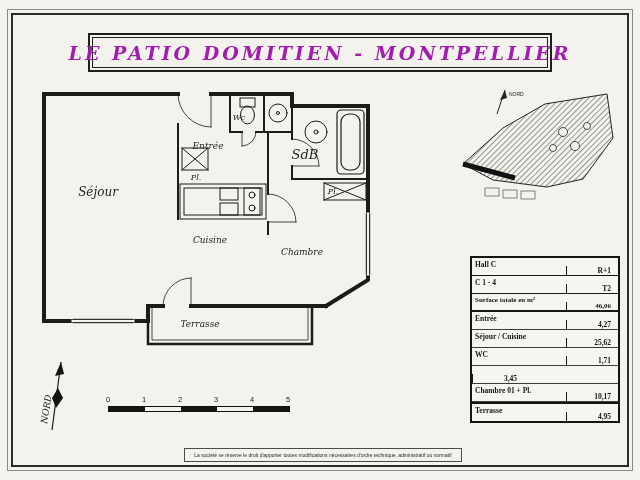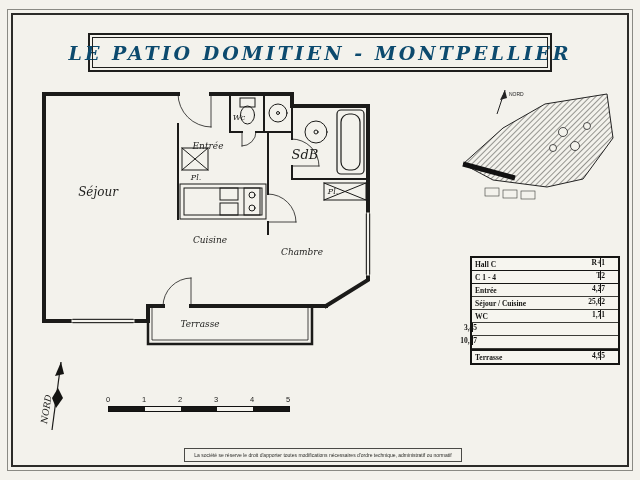--- a/index.html
+++ b/index.html
@@ -7,36 +7,36 @@
   body { background:#dddcd6; font-family:"DejaVu Serif", serif; }
   .page { position:relative; width:640px; height:480px; background:#f3f2ec; overflow:hidden; }
 
   .frame-outer { position:absolute; left:7px; top:9px; right:7px; bottom:9px; border:1px solid #8a8a84; }
   .frame-inner { position:absolute; left:11px; top:13px; right:11px; bottom:13px; border:2px solid #2b2b28; }
 
   .title-box { position:absolute; left:88px; top:33px; width:464px; height:39px; background:#f3f2ec;
                border:2px solid #1e1e1c; display:flex; align-items:center; justify-content:center; }
   .title-box::before { content:""; position:absolute; inset:2px; border:1px solid #1e1e1c; pointer-events:none; }
   .title { font-family:"DejaVu Serif", serif; font-style:italic; font-weight:bold; font-size:19px;
-           letter-spacing:3px; color:#0c4a6e; white-space:nowrap; }
+           letter-spacing:3px; color:#a21caf; white-space:nowrap; }
 
   .floorplan { position:absolute; left:28px; top:84px; width:365px; height:275px; }
   .floorplan svg { position:absolute; left:0; top:0; }
   .fp-label { position:absolute; transform:translate(-50%,-50%); font-style:italic; font-size:9px;
               color:#1d1d1b; white-space:nowrap; font-family:"DejaVu Serif", serif; }
 
   .sitemap { position:absolute; left:455px; top:84px; width:165px; height:145px; }
 
   .info-table { position:absolute; left:470px; top:256px; width:150px; border:2px solid #141412;
                 background:#f6f5ef; font-family:"Liberation Serif", serif; font-weight:bold;
                 font-size:7.5px; color:#14141 2; color:#151513; }
   .t-row { display:flex; align-items:flex-start; border-bottom:1px solid #3c3c38; min-height:13px; }
   .t-label { flex:1; padding:2px 3px 1px; display:flex; align-items:center; }
-  .t-val { width:18px; border-left:1px solid #14141 2; border-left:1px solid #151513; display:flex;
-           align-items:center; justify-content:flex-end; padding-right:13px; }
+  .t-val { width:52px; border-left:1px solid #14141 2; border-left:1px solid #151513; display:flex;
+           align-items:center; justify-content:flex-end; padding-right:7px;margin-top:8px; }
   .t-head, .t-sub { border-bottom:1px solid #151513; }
   .t-total { min-height:18px; border-bottom:2px solid #151513; font-size:7px; }
   .t-foot { border-top:2px solid #151513; border-bottom:none; min-height:14px; }
 
   .compass { position:absolute; left:25px; top:356px; width:60px; height:80px; }
 
   .scalebar { position:absolute; left:108px; top:395px; width:190px; height:22px; }
   .sb-nums { position:relative; height:10px; font-size:7.5px; color:#1c1c1a; font-family:"Liberation Sans", sans-serif; }
   .sb-nums span { position:absolute; top:0; }
   .sb-bar { display:flex; width:182px; height:6px; border:1px solid #111; margin-top:1px; }
@@ -177,36 +177,41 @@
 
   <div class="info-table">
     <div class="t-row t-head">
       <span class="t-label">Hall C</span>
       <span class="t-val">R+1</span>
     </div>
     <div class="t-row t-sub">
       <span class="t-label">C 1 - 4</span>
       <span class="t-val">T2</span>
     </div>
+    <div class="t-row t-total">
+      <span class="t-label">Surface totale en m²</span>
+      <span class="t-val">46,06</span>
+    </div>
     <div class="t-row">
       <span class="t-label">Entrée</span>
       <span class="t-val">4,27</span>
     </div>
     <div class="t-row">
       <span class="t-label">Séjour / Cuisine</span>
       <span class="t-val">25,62</span>
     </div>
     <div class="t-row">
       <span class="t-label">WC</span>
       <span class="t-val">1,71</span>
     </div>
     <div class="t-row">
       <span class="t-val">3,45</span>
     </div>
     <div class="t-row">
+      <span class="t-label">Chambre 01 + Pl.</span>
       <span class="t-val">10,17</span>
     </div>
     <div class="t-row t-foot">
       <span class="t-label">Terrasse</span>
       <span class="t-val">4,95</span>
     </div>
   </div>
 
   <div class="compass">
     <svg viewBox="0 0 60 80" width="60" height="80">

